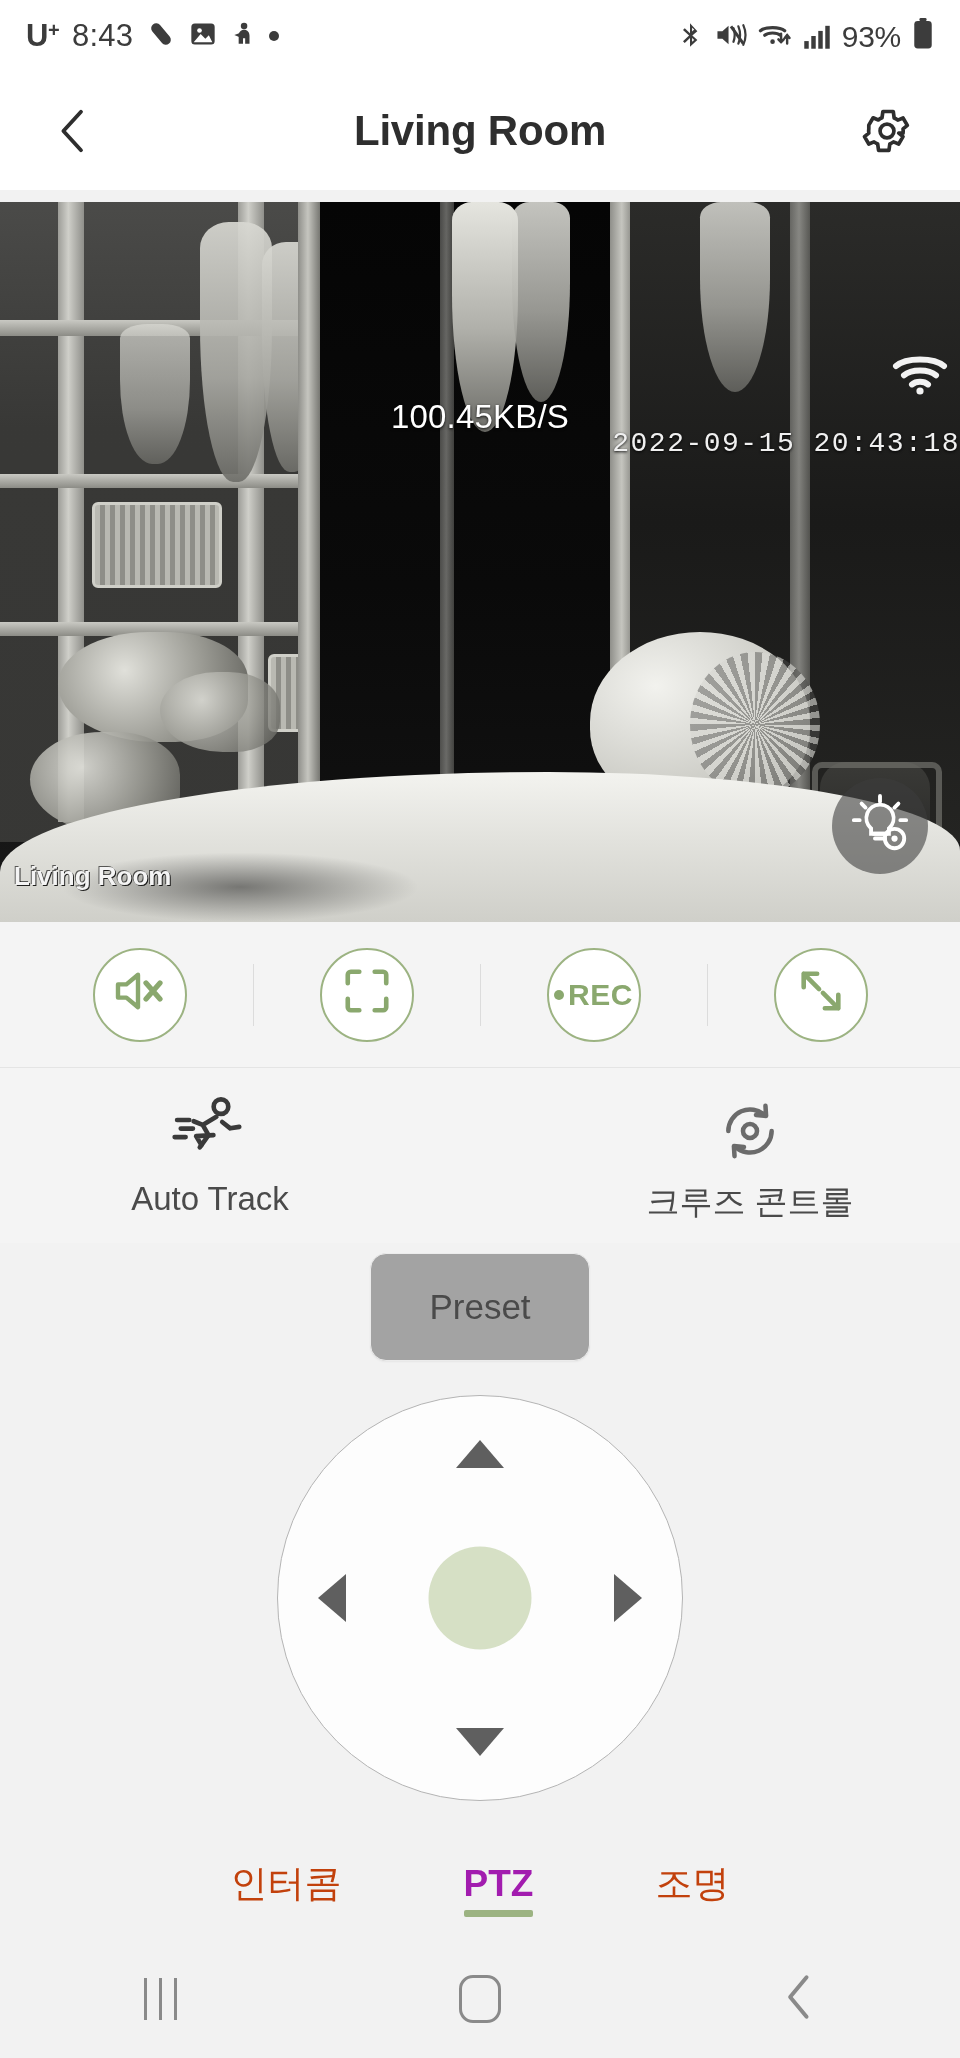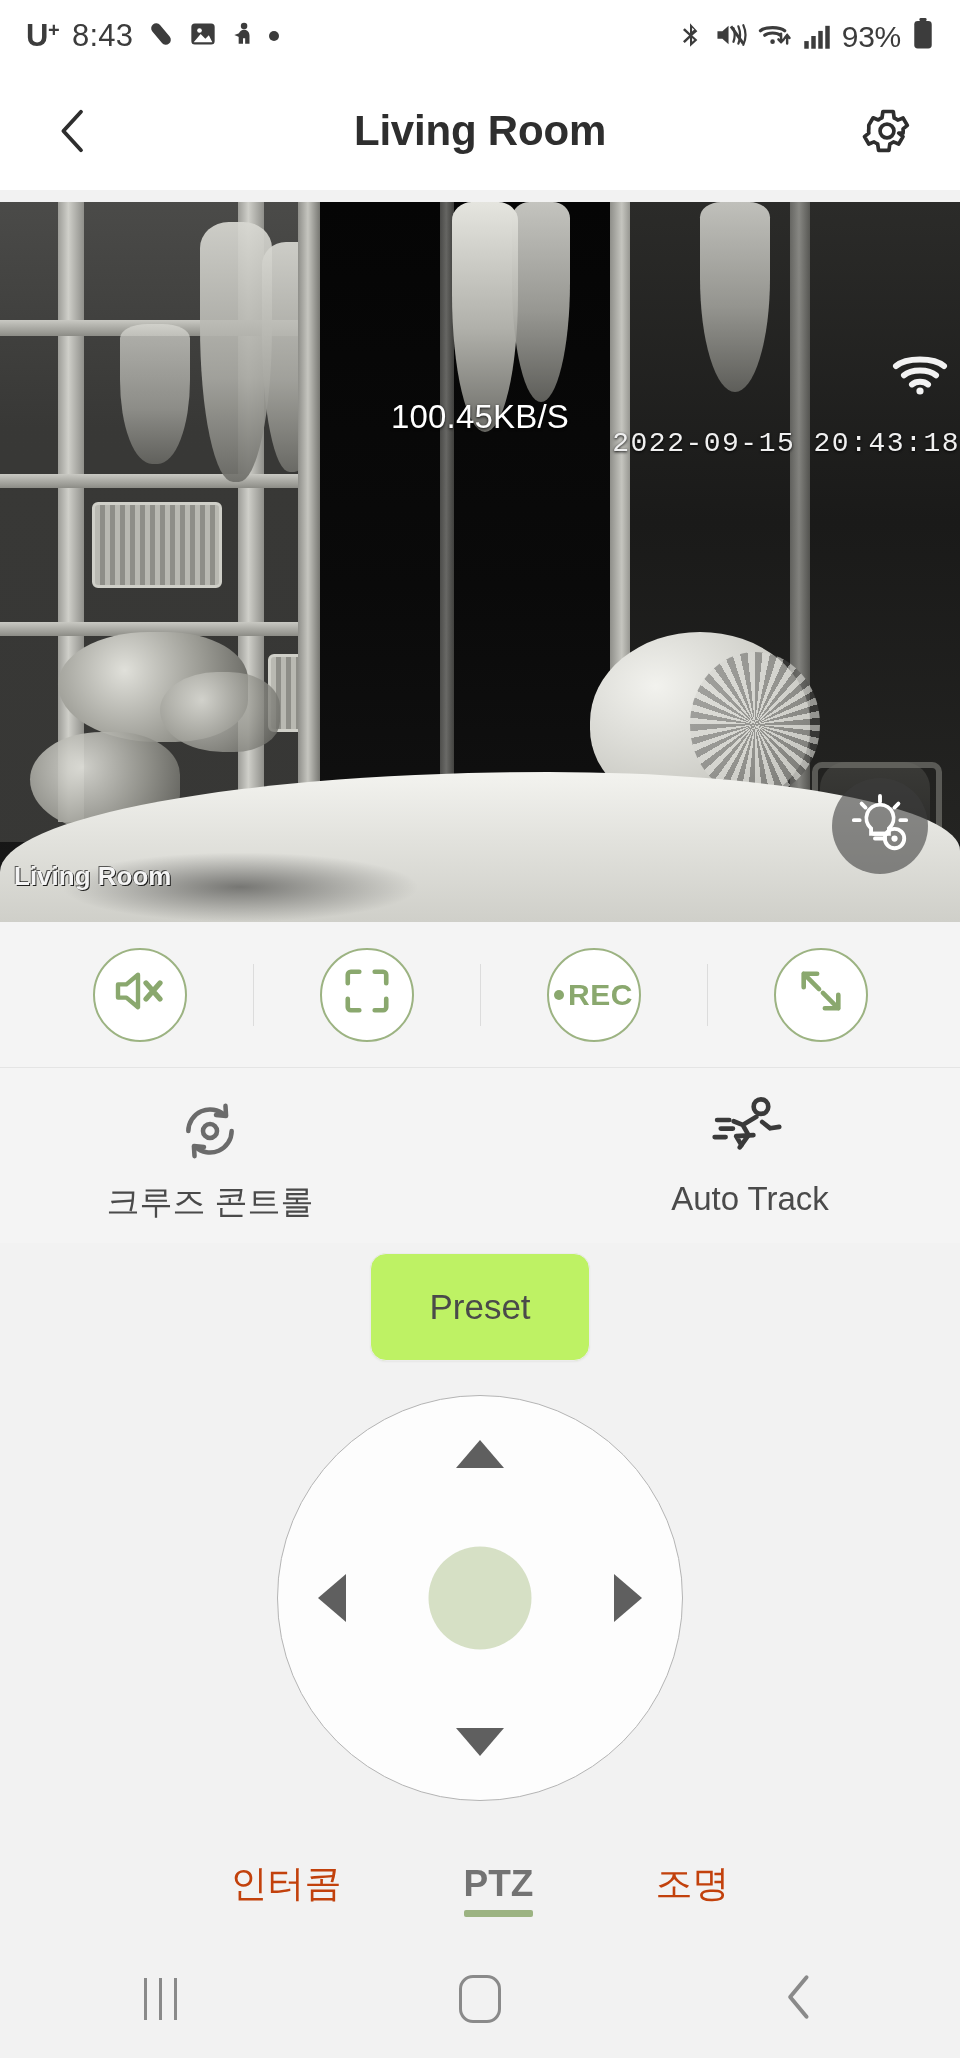--- a/index.html
+++ b/index.html
@@ -185,21 +185,21 @@
     padding: 24px 60px 0 60px;
   }
   .track-item { display: flex; flex-direction: column; align-items: center; width: 300px; }
   .track-ico { height: 78px; display: flex; align-items: center; justify-content: center; }
   .track-label { margin-top: 10px; font-size: 33px; color: #4a4a4a; }
 
   
   .preset-wrap { display: flex; justify-content: center; margin-top: 10px; }
   .preset-btn {
     width: 220px; height: 108px; border-radius: 16px;
-    background: #bef264; border: 1px solid #ececec;
+    background: #a3a3a3; border: 1px solid #ececec;
     display: flex; align-items: center; justify-content: center;
     font-size: 35px; color: #4a4a4a;
     box-shadow: 0 1px 2px rgba(0,0,0,.05);
   }
 
   
   .dpad-wrap { display: flex; justify-content: center; margin-top: 34px; }
   .dpad {
     position: relative; width: 406px; height: 406px; border-radius: 50%;
     background: #fdfdfd; border: 1px solid #b4b4b4;
@@ -229,21 +229,21 @@
     border-top: 24px solid transparent; border-bottom: 24px solid transparent;
     border-left: 28px solid #5f5f5f;
   }
 
   
   .tabs {
     display: flex; align-items: center; justify-content: center;
     gap: 122px; margin-top: 58px;
   }
   .tab { font-size: 37px; color: #c2410c; padding-bottom: 12px; position: relative; }
-  .tab.active { color: #737373; font-weight: 700; }
+  .tab.active { color: #a21caf; font-weight: 700; }
   .tab.active::after {
     content: ""; position: absolute; left: 0; right: 0; bottom: 0;
     height: 7px; background: #9cb382; border-radius: 2px;
   }
 
   
   .navbar {
     position: absolute; left: 0; bottom: 0; width: 960px; height: 118px;
     background: #f2f2f2;
     display: flex; align-items: center; justify-content: space-around;
@@ -439,41 +439,41 @@
         </span>
       </div>
     </div>
   </div>
 
   <div class="sep-line"></div>
 
   <div class="track-row">
     <div class="track-item">
       <div class="track-ico">
+        <svg width="78" height="78" viewBox="0 0 32 32">
+          <circle cx="20.5" cy="6" r="3" fill="none" stroke="#3a3a3a" stroke-width="1.9"></circle>
+          <path d="M18.6 10.2l-5.6 3.3 2.4 4.2-3.6 5M21 12.3l3.3 2.6 3.7-.6M13 13.5L9.3 12" fill="none" stroke="#3a3a3a" stroke-width="1.9" stroke-linecap="round" stroke-linejoin="round"></path>
+          <path d="M17.4 17.7l-7.1.4 2.2 3.7" fill="none" stroke="#3a3a3a" stroke-width="1.9" stroke-linecap="round" stroke-linejoin="round"></path>
+          <path d="M2.5 11.5h5M4 15h5M1.5 18.5h4.5" stroke="#3a3a3a" stroke-width="1.9" stroke-linecap="round"></path>
+        </svg>
+      </div>
+      <div class="track-label">Auto Track</div>
+    </div>
+    <div class="track-item">
+      <div class="track-ico">
         <svg width="66" height="66" viewBox="0 0 32 32">
           <path d="M26.5 16a10.5 10.5 0 01-17.6 7.7" fill="none" stroke="#6b6b6b" stroke-width="2.2" stroke-linecap="round"></path>
           <path d="M5.5 16A10.5 10.5 0 0123.1 8.3" fill="none" stroke="#6b6b6b" stroke-width="2.2" stroke-linecap="round"></path>
           <path d="M23.5 3.8l.3 4.9-4.9-.5" fill="none" stroke="#6b6b6b" stroke-width="2.2" stroke-linecap="round" stroke-linejoin="round"></path>
           <path d="M8.5 28.2l-.3-4.9 4.9.5" fill="none" stroke="#6b6b6b" stroke-width="2.2" stroke-linecap="round" stroke-linejoin="round"></path>
           <circle cx="16" cy="16" r="3.4" fill="none" stroke="#6b6b6b" stroke-width="2.2"></circle>
         </svg>
       </div>
       <div class="track-label">크루즈 콘트롤</div>
     </div>
-    <div class="track-item">
-      <div class="track-ico">
-        <svg width="78" height="78" viewBox="0 0 32 32">
-          <circle cx="20.5" cy="6" r="3" fill="none" stroke="#3a3a3a" stroke-width="1.9"></circle>
-          <path d="M18.6 10.2l-5.6 3.3 2.4 4.2-3.6 5M21 12.3l3.3 2.6 3.7-.6M13 13.5L9.3 12" fill="none" stroke="#3a3a3a" stroke-width="1.9" stroke-linecap="round" stroke-linejoin="round"></path>
-          <path d="M17.4 17.7l-7.1.4 2.2 3.7" fill="none" stroke="#3a3a3a" stroke-width="1.9" stroke-linecap="round" stroke-linejoin="round"></path>
-          <path d="M2.5 11.5h5M4 15h5M1.5 18.5h4.5" stroke="#3a3a3a" stroke-width="1.9" stroke-linecap="round"></path>
-        </svg>
-      </div>
-      <div class="track-label">Auto Track</div>
-    </div>
   </div>
 
   <div class="preset-wrap">
     <div class="preset-btn">Preset</div>
   </div>
 
   <div class="dpad-wrap">
     <div class="dpad">
       <div class="tri tri-up"></div>
       <div class="tri tri-down"></div>

